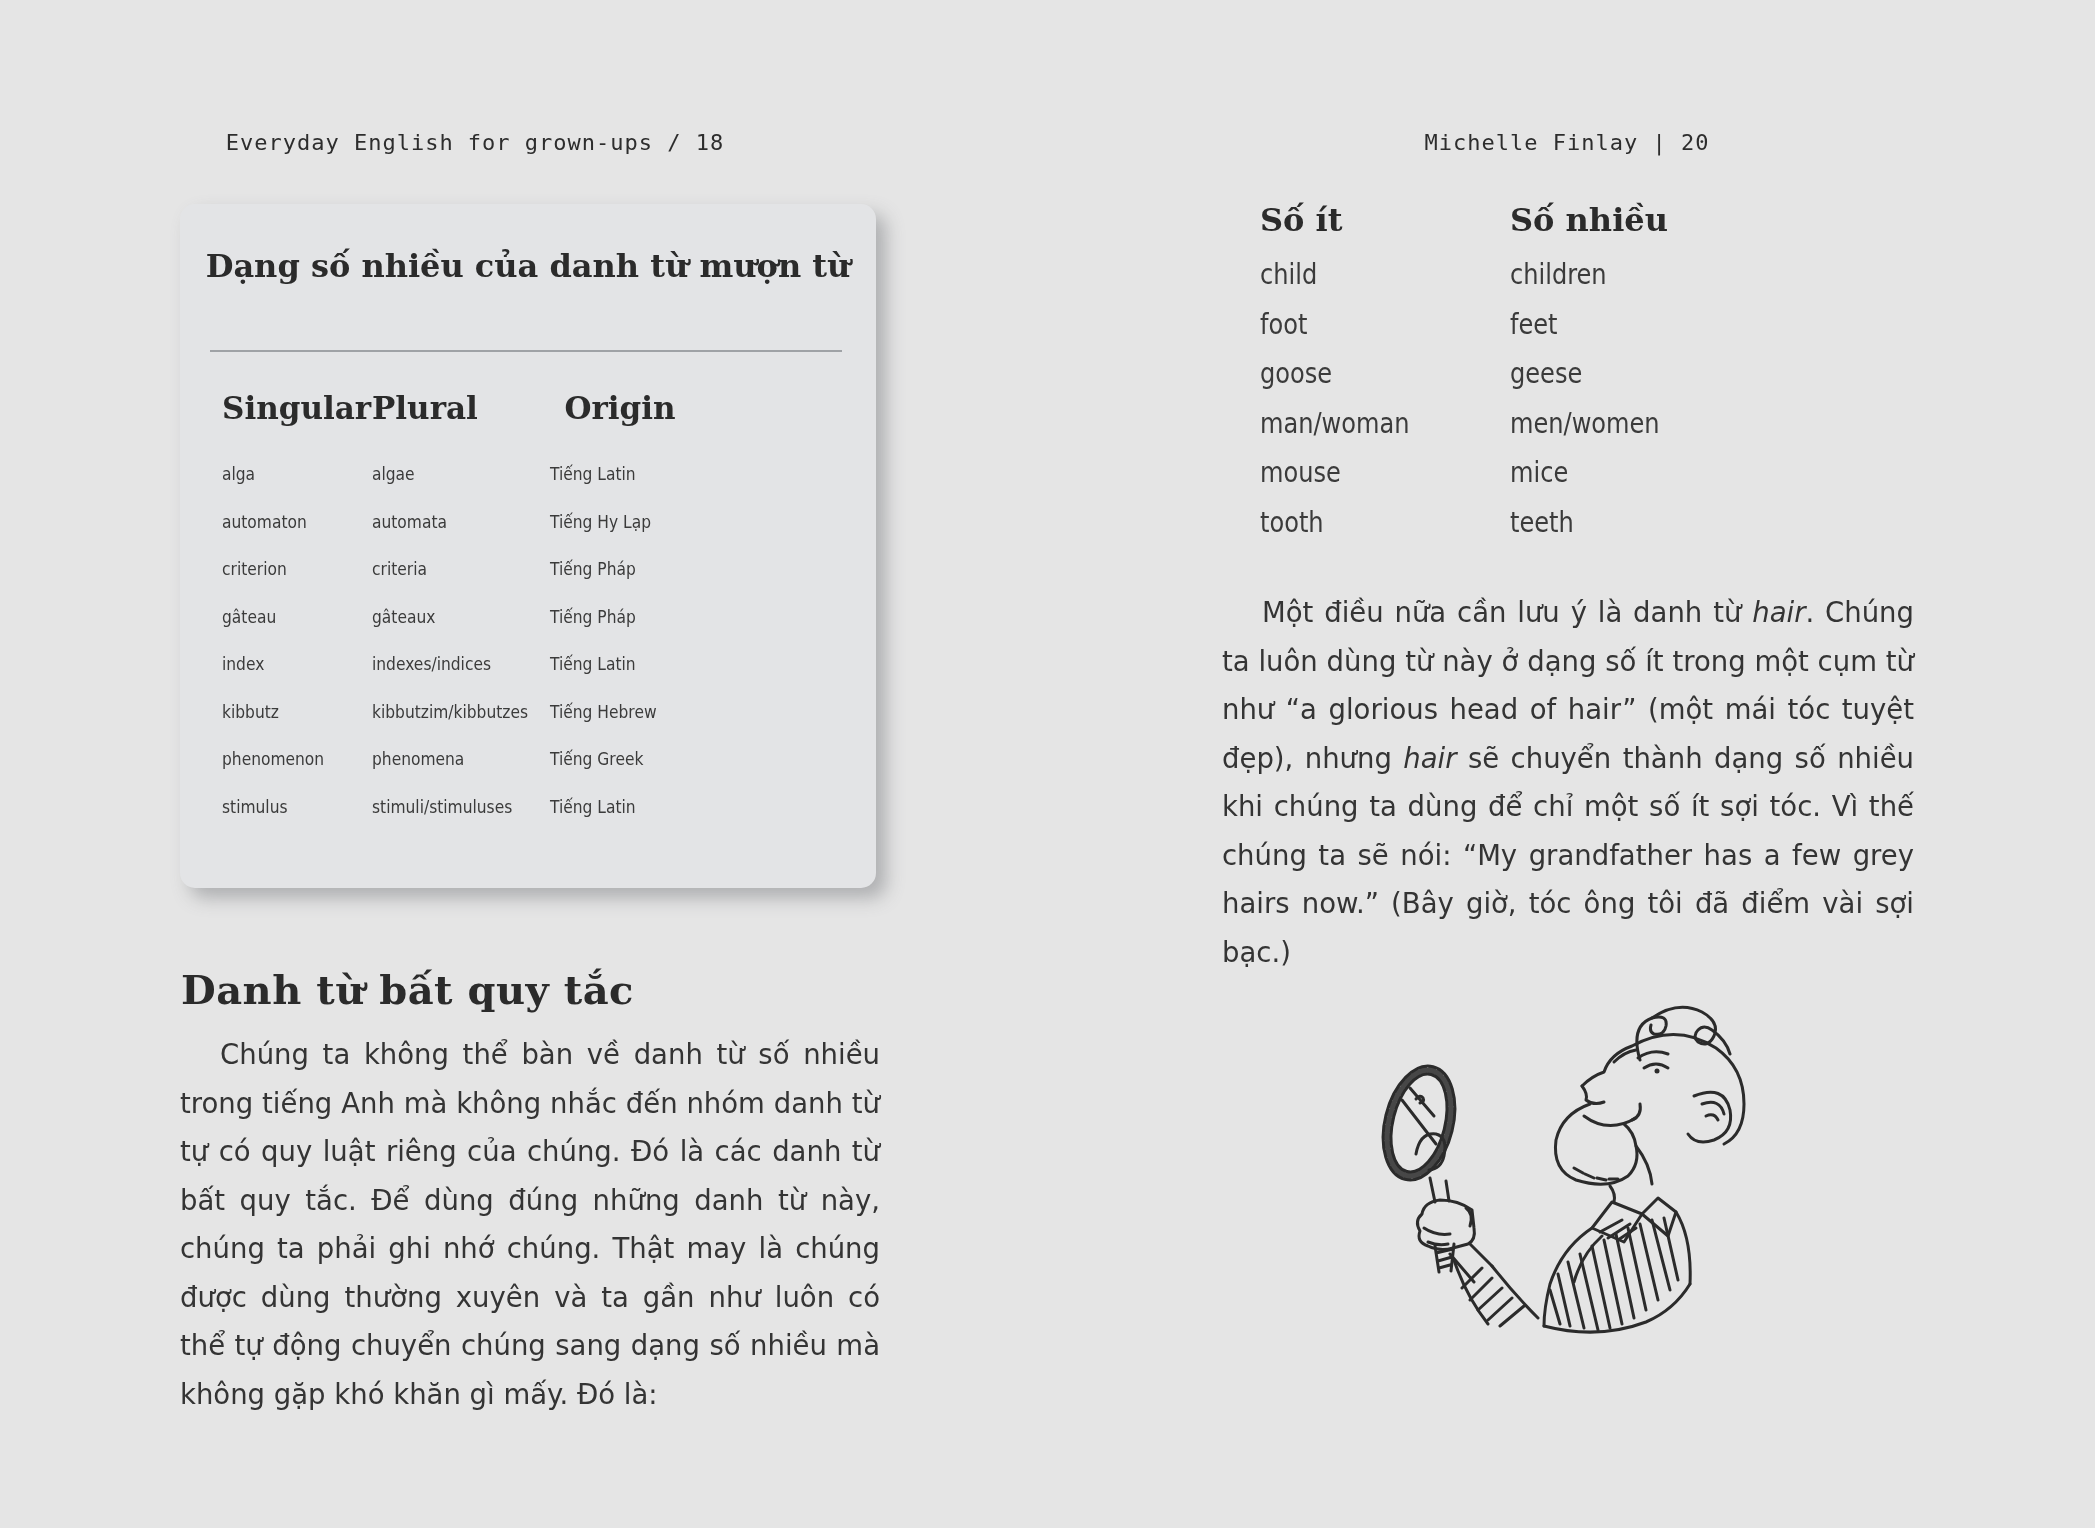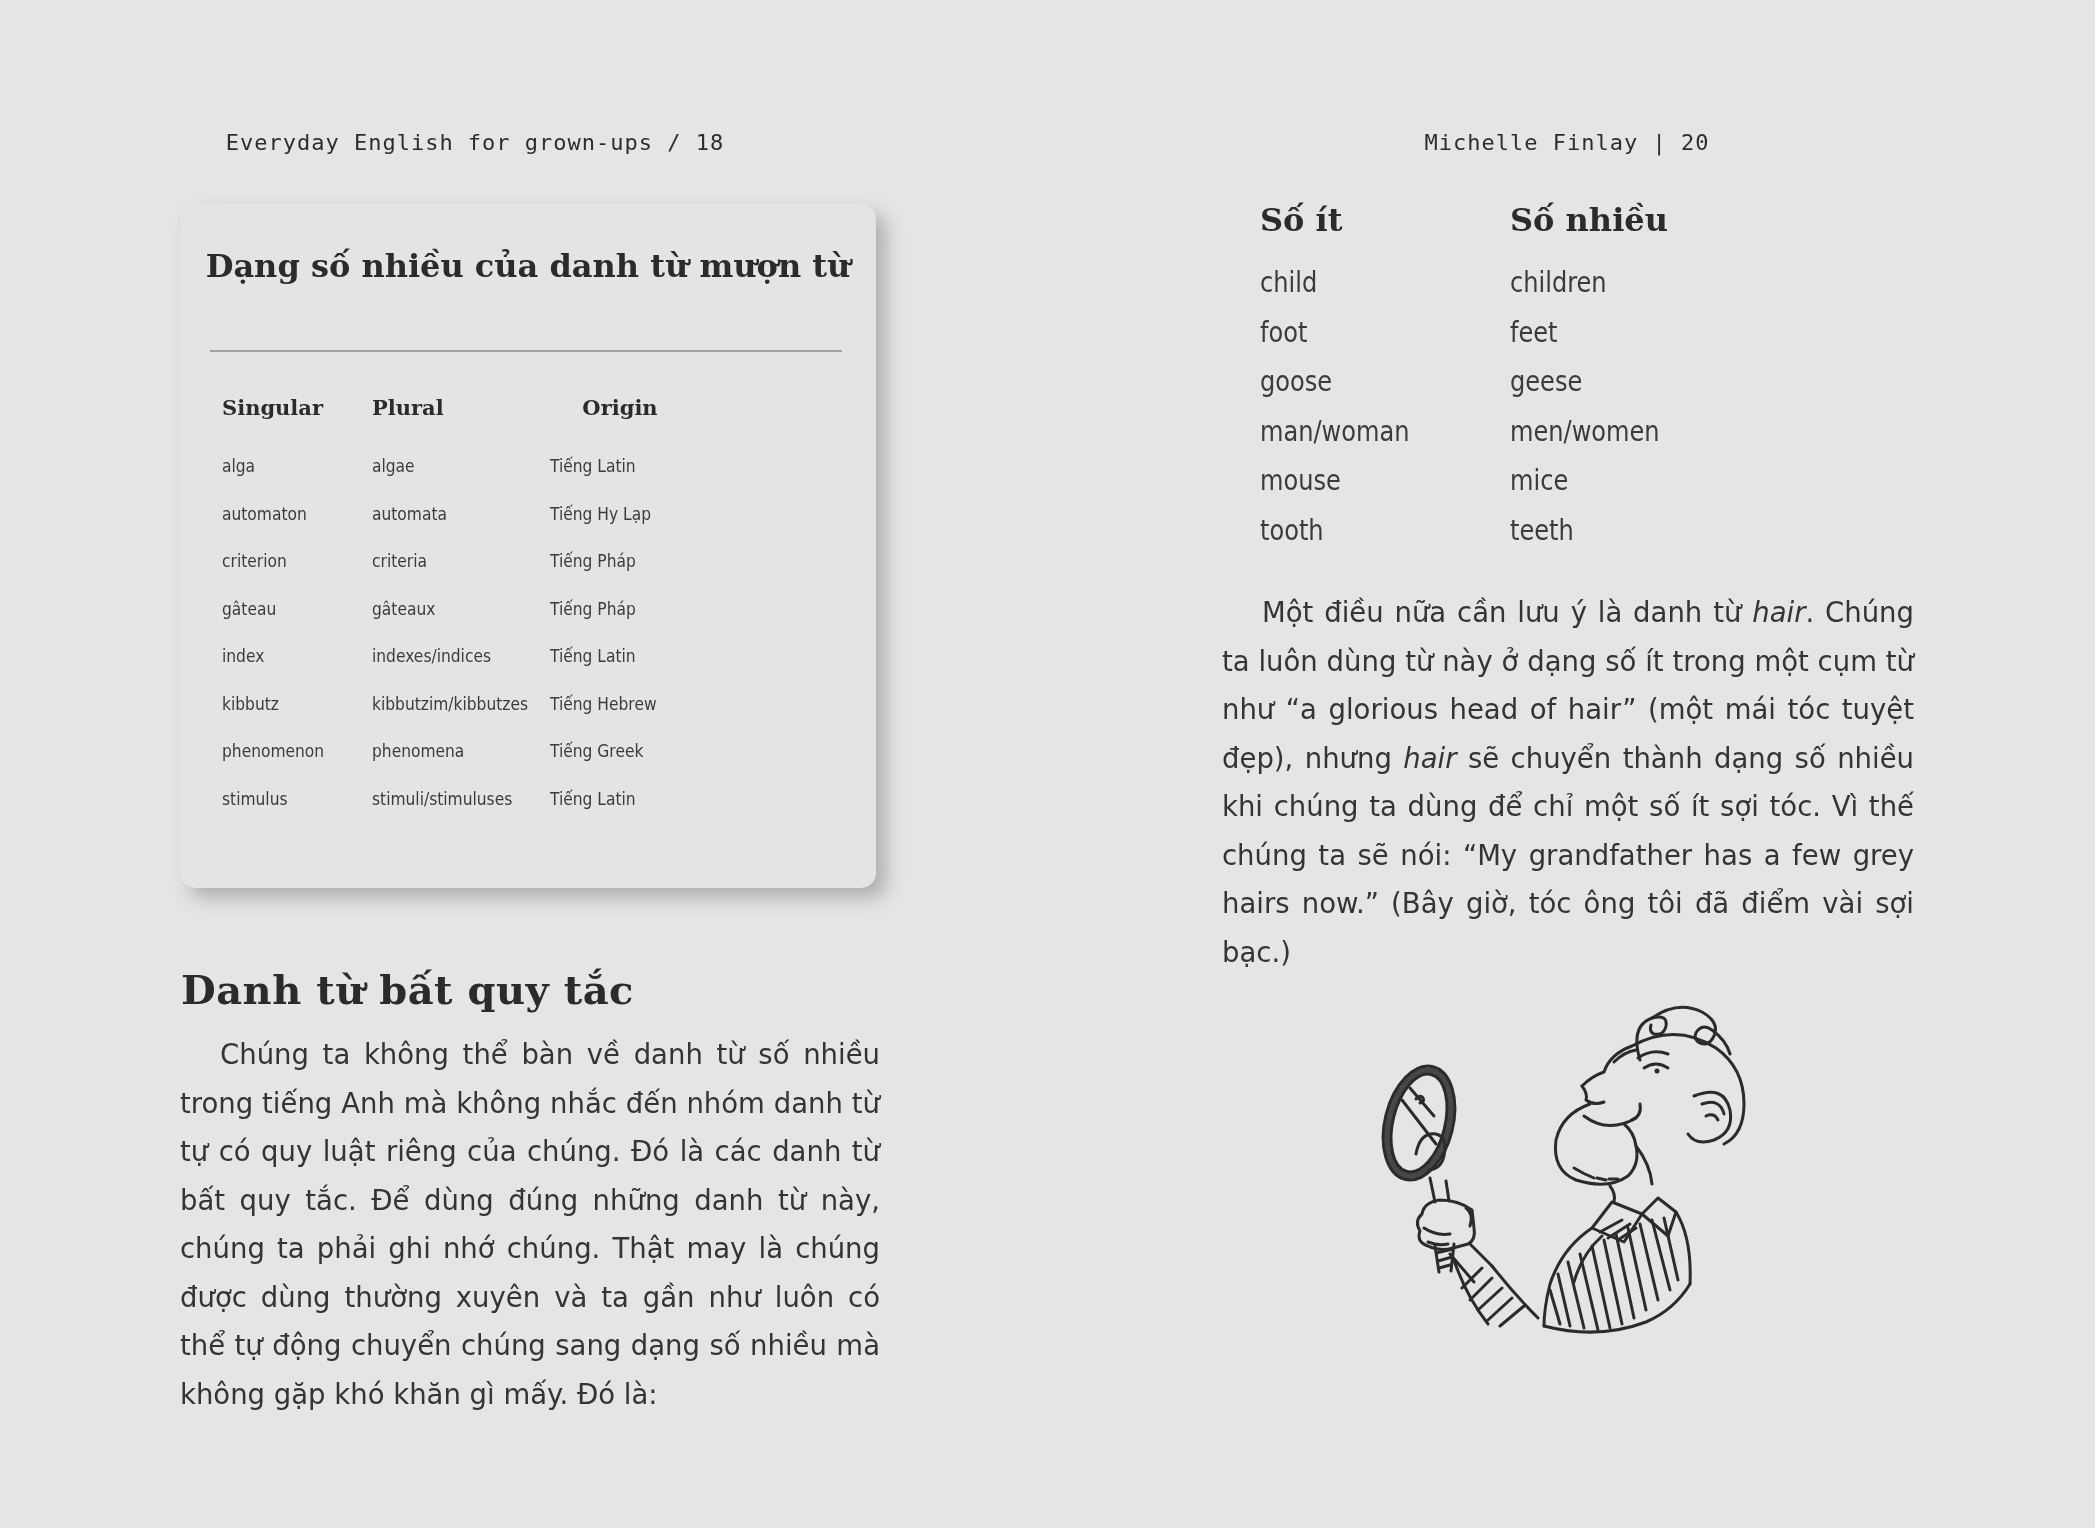--- a/index.html
+++ b/index.html
@@ -13,39 +13,39 @@
   
   .graybox{position:absolute;left:180px;top:204px;width:696px;height:684px;background:#e3e4e6;
            box-shadow:10px 10px 18px rgba(108,110,116,.45);border-radius:15px;}
   .boxtitle{position:absolute;top:36px;left:0;right:0;text-align:center;
             font-family:"DejaVu Serif","Liberation Serif",serif;font-weight:700;
             font-size:32px;line-height:52px;color:#2b2b2b;}
   .boxrule{position:absolute;top:146px;left:30px;right:34px;border-top:2px solid #9fa2a6;height:0;}
   .boxtable{position:absolute;top:186px;left:42px;right:16px;}
   .lhead{display:grid;grid-template-columns:150px 178px 140px;
          font-family:"DejaVu Serif","Liberation Serif",serif;font-weight:700;
-         font-size:21px;line-height:36px;margin-bottom:16px;color:#2b2b2b;}
+         font-size:31px;line-height:36px;margin-bottom:24px;color:#2b2b2b;}
   .lhead .origin{text-align:center;}
   .lrow{display:grid;grid-template-columns:150px 178px 1fr;height:47.5px;align-items:center;
         font-size:18px;color:#3b3b3b;}
   .narrow{display:inline-block;transform:scaleX(.86);transform-origin:0 50%;white-space:nowrap;}
 
   .h2{position:absolute;left:181px;top:966px;font-family:"DejaVu Serif","Liberation Serif",serif;
       font-weight:700;font-size:40px;color:#2b2b2b;letter-spacing:.5px;}
   .para{position:absolute;text-align:justify;font-size:27.5px;line-height:48.5px;color:#343434;
         text-indent:40px;}
   .para.lft{left:180px;top:1030px;width:700px;}
   .para.rgt{left:1222px;top:588px;width:692px;}
   .para i{font-style:italic;}
 
   
   .rtable{position:absolute;left:1260px;top:200px;width:640px;}
   .rhead{display:grid;grid-template-columns:250px 1fr;
          font-family:"DejaVu Serif","Liberation Serif",serif;font-weight:700;
-         font-size:32px;line-height:40px;margin-bottom:18px;color:#2b2b2b;}
+         font-size:32px;line-height:40px;margin-bottom:10px;color:#2b2b2b;}
   .rrow{display:grid;grid-template-columns:250px 1fr;height:49.5px;align-items:center;
         font-size:28px;color:#3b3b3b;}
 
   .illo{position:absolute;left:1378px;top:992px;width:384px;height:356px;}
   .illo svg{width:100%;height:100%;}
 </style>
 </head>
 <body>
 
 <div class="spread">

